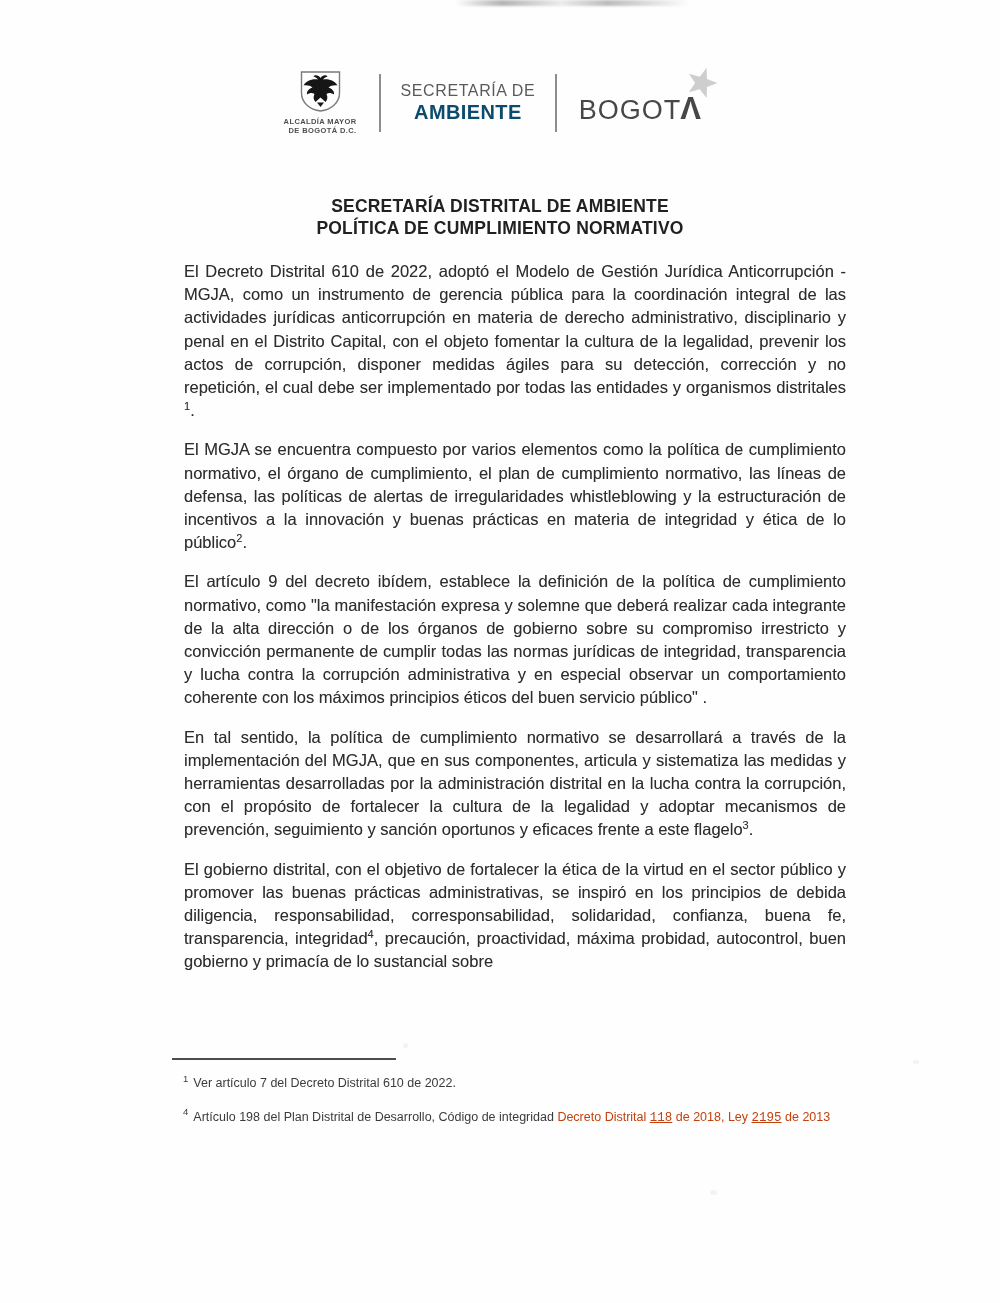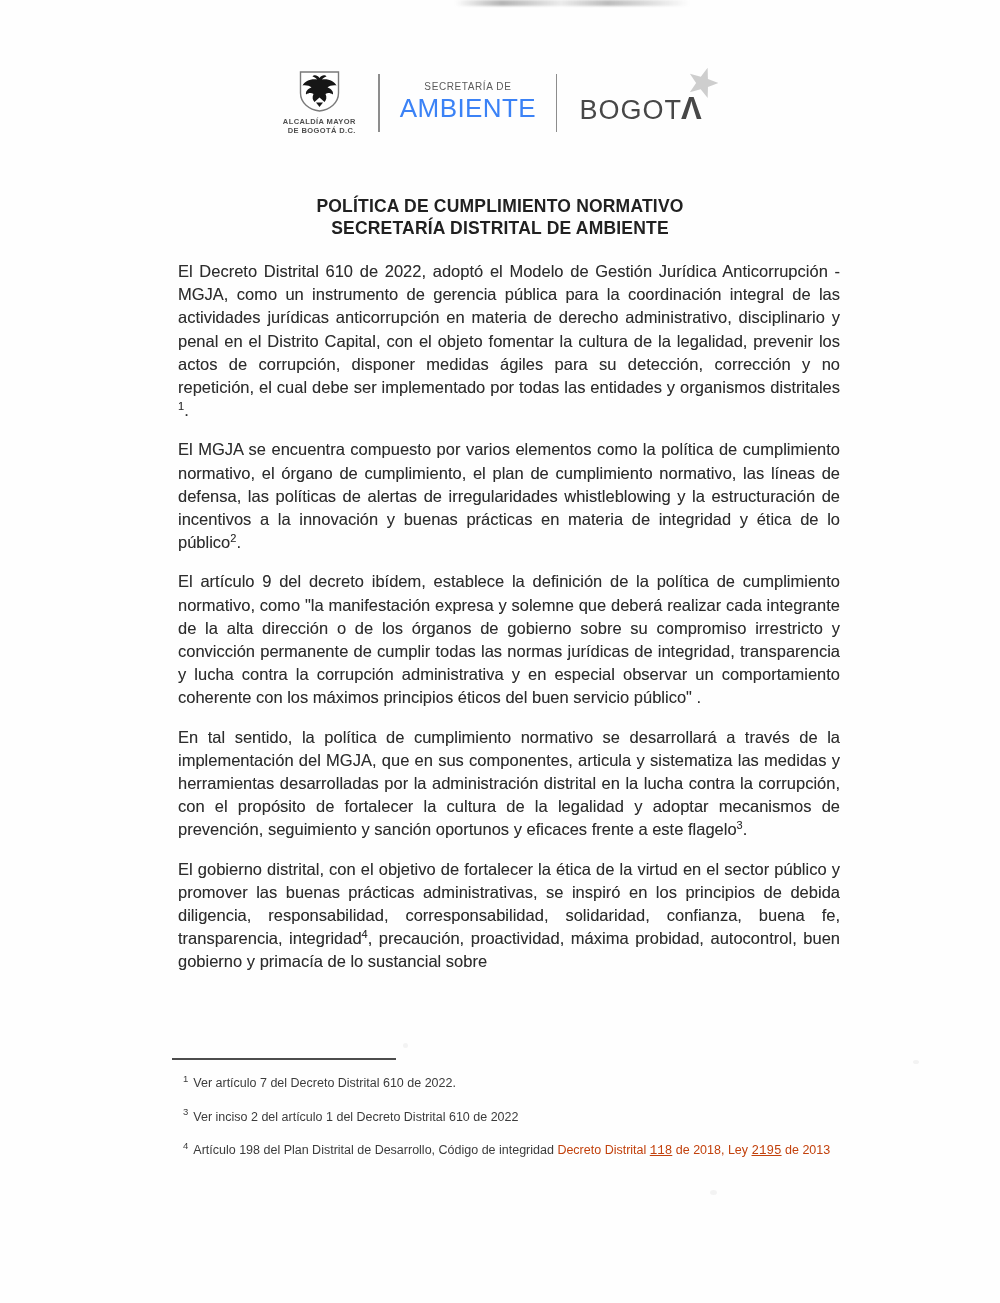--- a/index.html
+++ b/index.html
@@ -21,37 +21,37 @@
   .logo-row {
     position:absolute; top:70px; left:0; width:100%;
     display:flex; justify-content:center; align-items:center; gap:20px;
   }
   .crest { display:flex; flex-direction:column; align-items:center; width:78px; }
   .crest svg { width:47px; height:44px; }
   .crest-caption { margin-top:3px; text-align:right; font-size:7.5px; font-weight:700;
     color:#4e4e4e; letter-spacing:.4px; line-height:9px; }
   .vbar { width:1.5px; height:58px; background:#8d8d8d; }
   .secretaria { text-align:center; }
-  .sec-1 { font-size:10px; color:#5a5a5a; letter-spacing:.6px; }
-  .sec-2 { font-size:26px; font-weight:400; color:#3b82f6; letter-spacing:.4px; margin-top:1px; }
+  .sec-1 { font-size:16px; color:#5a5a5a; letter-spacing:.6px; }
+  .sec-2 { font-size:20px; font-weight:700; color:#0c4a6e; letter-spacing:.4px; margin-top:1px; }
   .bogota { position:relative; padding:16px 18px 4px 2px; }
   .bogota-word { font-size:27px; font-weight:400; color:#474747; letter-spacing:1px; }
   .bogota-lambda { font-size:31px; font-weight:700; color:#474747; margin-left:-1px; }
   .bogota-star { position:absolute; top:-8px; right:2px; width:30px; height:30px;
     transform:rotate(18deg); opacity:.85; }
 
   
   .doc-title {
     position:absolute; top:183px; left:0; width:100%;
     text-align:center; font-size:17.5px; font-weight:700; color:#212121;
     line-height:22.5px; letter-spacing:.2px;
   }
 
   
-  .doc-body { position:absolute; top:260px; left:178px; width:662px; }
+  .doc-body { position:absolute; top:260px; left:184px; width:662px; }
   .para {
     margin:0 0 16px 0; text-align:justify; text-justify:inter-word;
     font-size:16.5px; line-height:23.2px; color:#2d2d2d;
     text-shadow:0 0 .4px rgba(40,40,40,.35);
   }
   .para sup { font-size:11px; line-height:0; }
 
   
   .fn-area { position:absolute; top:1058px; left:170px; width:690px; }
   .fn-divider { width:224px; height:2px; background:#4c4c4c; margin:0 0 9px 2px; }
@@ -100,34 +100,33 @@
     <div class="vbar"></div>
 
     <div class="bogota">
       <svg class="bogota-star" viewBox="0 0 24 24">
         <polygon points="12,0 15,8.5 24,9 17,14.5 19.5,23 12,18 4.5,23 7,14.5 0,9 9,8.5" fill="#c6c6c6"></polygon>
       </svg><span class="bogota-word">BOGOT</span><span class="bogota-lambda">Λ</span>
     </div>
   </header>
 
   <h1 class="doc-title">
+    <div>SECRETARÍA DISTRITAL DE AMBIENTE</div>
     <div>POLÍTICA DE CUMPLIMIENTO NORMATIVO</div>
-    <div>SECRETARÍA DISTRITAL DE AMBIENTE</div>
   </h1>
 
   <main class="doc-body" id="doc-body">
       <p class="para"><span>El Decreto Distrital 610 de 2022, adoptó el Modelo de Gestión Jurídica Anticorrupción - MGJA, como un instrumento de gerencia pública para la coordinación integral de las actividades jurídicas anticorrupción en materia de derecho administrativo, disciplinario y penal en el Distrito Capital, con el objeto fomentar la cultura de la legalidad, prevenir los actos de corrupción, disponer medidas ágiles para su detección, corrección y no repetición, el cual debe ser implementado por todas las entidades y organismos distritales </span><sup>1</sup><span>.</span></p>
       <p class="para"><span>El MGJA se encuentra compuesto por varios elementos como la política de cumplimiento normativo, el órgano de cumplimiento, el plan de cumplimiento normativo, las líneas de defensa, las políticas de alertas de irregularidades whistleblowing y la estructuración de incentivos a la innovación y buenas prácticas en materia de integridad y ética de lo público</span><sup>2</sup><span>.</span></p>
       <p class="para"><span>El artículo 9 del decreto ibídem, establece la definición de la política de cumplimiento normativo, como "la manifestación expresa y solemne que deberá realizar cada integrante de la alta dirección o de los órganos de gobierno sobre su compromiso irrestricto y convicción permanente de cumplir todas las normas jurídicas de integridad, transparencia y lucha contra la corrupción administrativa y en especial observar un comportamiento coherente con los máximos principios éticos del buen servicio público" .</span></p>
       <p class="para"><span>En tal sentido, la política de cumplimiento normativo se desarrollará a través de la implementación del MGJA, que en sus componentes, articula y sistematiza las medidas y herramientas desarrolladas por la administración distrital en la lucha contra la corrupción, con el propósito de fortalecer la cultura de la legalidad y adoptar mecanismos de prevención, seguimiento y sanción oportunos y eficaces frente a este flagelo</span><sup>3</sup><span>.</span></p>
       <p class="para"><span>El gobierno distrital, con el objetivo de fortalecer la ética de la virtud en el sector público y promover las buenas prácticas administrativas, se inspiró en los principios de debida diligencia, responsabilidad, corresponsabilidad, solidaridad, confianza, buena fe, transparencia, integridad</span><sup>4</sup><span>, precaución, proactividad, máxima probidad, autocontrol, buen gobierno y primacía de lo sustancial sobre</span></p>
     </main>
 
   <footer class="fn-area">
     <div class="fn-divider"></div>
     <div id="footnotes">
         <p class="fn"><sup>1</sup><span>Ver artículo 7 del Decreto Distrital 610 de 2022.</span></p>
-        <p class="fn"><sup>3</sup><span>Ver inciso 2 del artículo 1 del Decreto Distrital 610 de 2022</span></p>
         <p class="fn"><sup>4</sup><span>Artículo 198 del Plan Distrital de Desarrollo, Código de integridad </span><span class="muted">Decreto Distrital </span><span class="muted fn-link">118</span><span class="muted"> de 2018, Ley </span><span class="muted fn-link">2195</span><span class="muted"> de 2013</span></p>
       </div>
   </footer>
 
 </div>
 
 </body></html>

